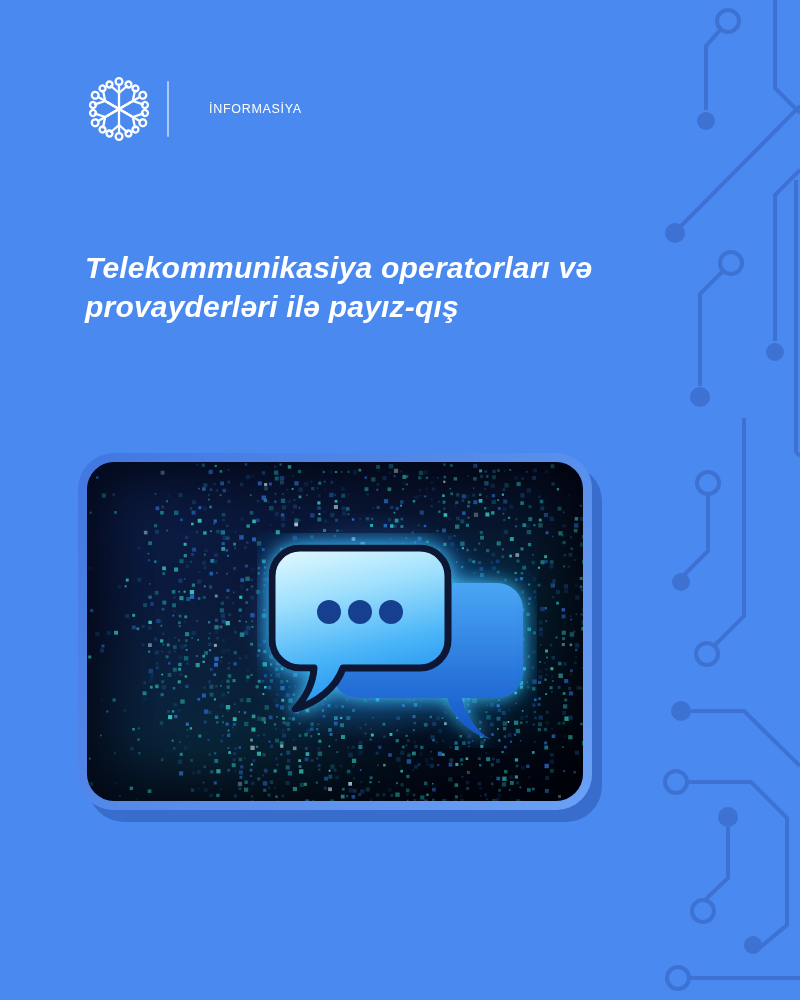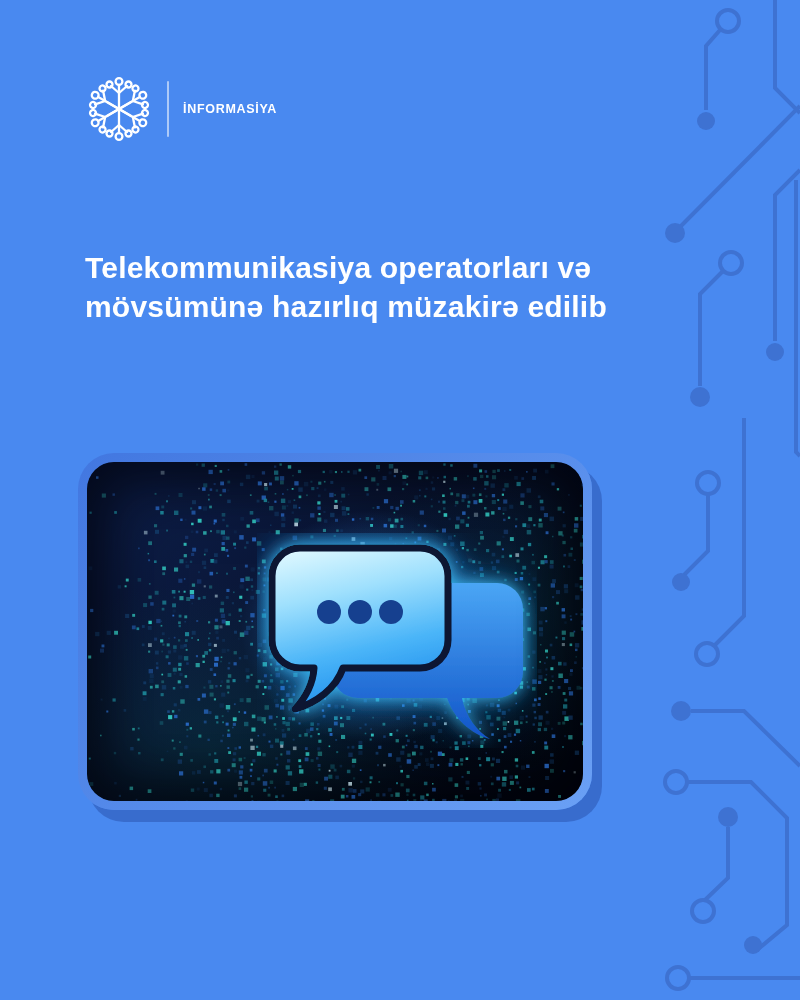--- a/index.html
+++ b/index.html
@@ -9,25 +9,25 @@
     font-family:"Liberation Sans", sans-serif;
   }
   
   .circuit{position:absolute;top:0;left:0;width:800px;height:1000px;}
   .circuit path, .circuit circle.o{stroke:#3e72d2;stroke-width:4;fill:none;}
   .circuit circle.f{fill:#3e72d2;stroke:none;}
   
   .logo-row{position:absolute;left:84px;top:74px;display:flex;align-items:center;}
   .logo-icon{width:70px;height:70px;flex:0 0 auto;}
   .logo-divider{width:2px;height:56px;background:rgba(255,255,255,.55);margin:0 14px 0 13px;border-radius:1px;}
-  .logo-text{color:#ffffff;font-size:12.5px;font-weight:700;line-height:21px;letter-spacing:.7px;}
+  .logo-text{color:#ffffff;font-size:12.5px;font-weight:400;line-height:21px;letter-spacing:.7px;margin-left:26px;}
   .logo-text div{white-space:nowrap;}
   
   .headline{position:absolute;left:85px;top:248px;color:#ffffff;font-size:30px;font-weight:700;line-height:39px;letter-spacing:.2px;}
-  .headline span{display:block;white-space:nowrap;}
+  .headline span{display:block;white-space:nowrap;font-style:italic;}
   
   .card{
     position:absolute;left:78px;top:453px;width:514px;height:357px;
     border-radius:36px;
     background:linear-gradient(135deg,#4277e0 0%,#6aa0f5 100%);
     box-shadow:10px 12px 0 rgba(40,80,170,.5);
   }
   .card-inner{
     position:absolute;left:9px;top:9px;width:496px;height:339px;
     border-radius:27px;overflow:hidden;
@@ -107,21 +107,21 @@
     </g>
   </svg>
   <div class="logo-divider"></div>
   <div class="logo-text">
     <div>İNFORMASİYA</div>
   </div>
 </div>
 
 <h1 class="headline" style="margin:0;">
   <span>Telekommunikasiya operatorları və</span>
-  <span>mövsümünə hazırlıq müzakirə edilib</span>
+  <span>provayderləri ilə payız-qış</span>
 </h1>
 
 <div class="card">
   <div class="card-inner" title="Glowing chat speech bubbles with three typing dots over a dark digital dot-matrix swirl">
     <svg class="dots-svg" id="dots" viewBox="0 0 496 339" aria-hidden="true">
         <rect x="2.5" y="49.6" width="2.2" height="2.2" fill="#1e8fa0" opacity="0.71"></rect>
         <rect x="1.5" y="104.4" width="3.8" height="3.8" fill="#123a66" opacity="0.32"></rect>
         <rect x="3.1" y="146.9" width="3.2" height="3.2" fill="#2b6fd0" opacity="0.71"></rect>
         <rect x="1.2" y="193.5" width="3.0" height="3.0" fill="#35d3c8" opacity="0.86"></rect>
         <rect x="1.8" y="295.6" width="1.9" height="1.9" fill="#1e8fa0" opacity="0.90"></rect>

